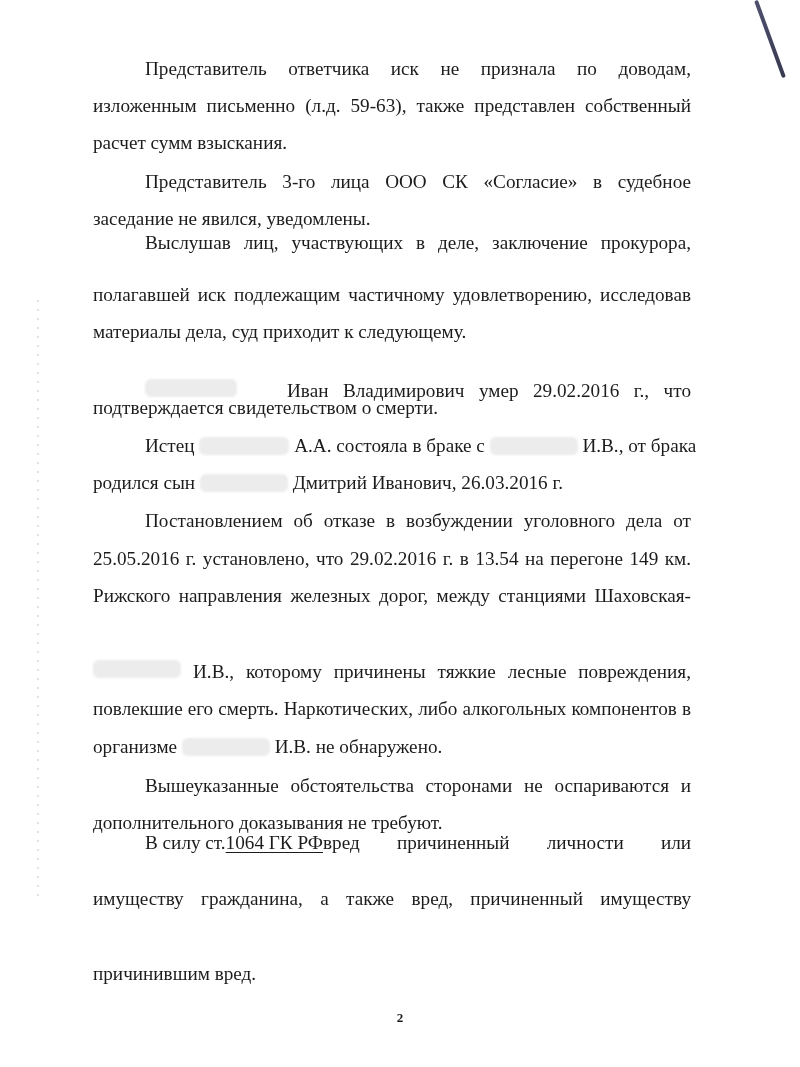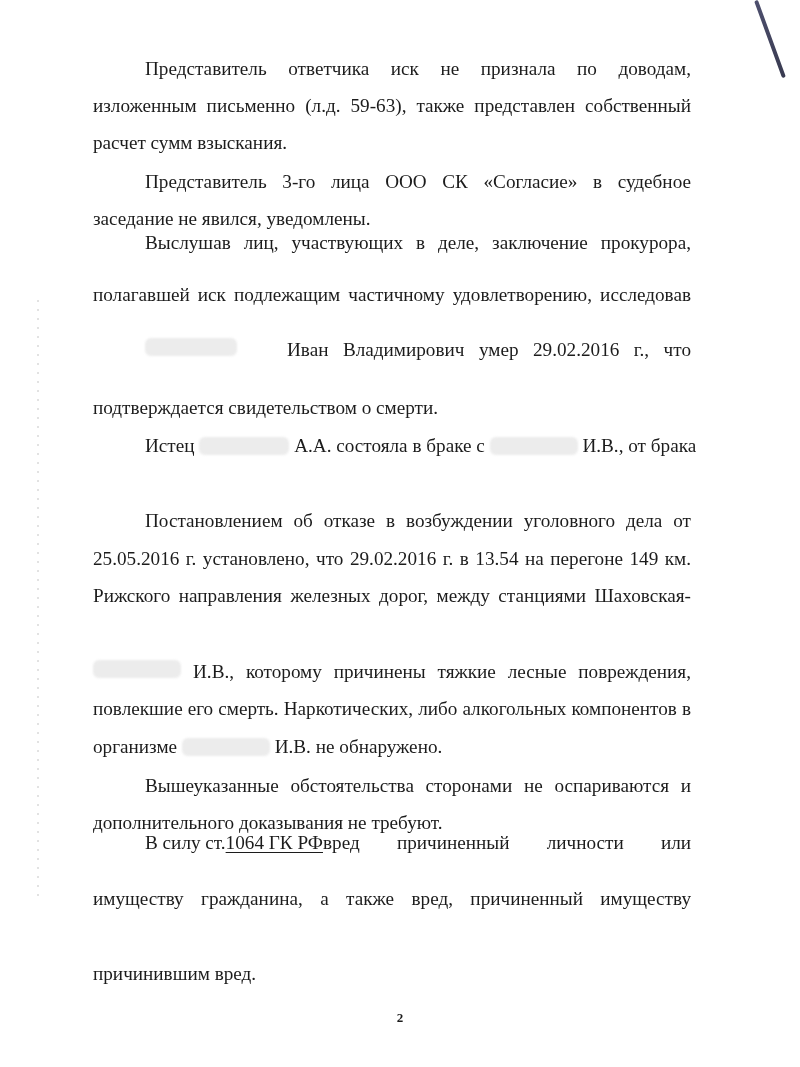--- a/index.html
+++ b/index.html
@@ -43,33 +43,39 @@
 
   <div class="line ind just" style="top:57px">Представитель ответчика иск не признала по доводам,</div>
   <div class="line just" style="top:94px">изложенным письменно (л.д. 59-63), также представлен собственный</div>
   <div class="line" style="top:131px">расчет сумм взыскания.</div>
 
   <div class="line ind just" style="top:170px">Представитель 3-го лица ООО СК «Согласие» в судебное</div>
   <div class="line" style="top:207px">заседание не явился, уведомлены.</div>
 
   <div class="line ind just" style="top:231px">Выслушав лиц, участвующих в деле,  заключение прокурора,</div>
   <div class="line just" style="top:283px">полагавшей иск подлежащим частичному удовлетворению, исследовав</div>
+  <div class="line" style="top:320px">материалы дела, суд приходит к следующему.</div>
 
-  <div class="line ind" style="top:338px; display:flex; justify-content:flex-start;">
+  <div class="line ind" style="top:379px; display:flex; justify-content:flex-start;">
     <span class="redact" style="width:92px"></span>
     <span style="flex:1; margin-left:50px; text-align:justify; text-align-last:justify;">Иван Владимирович умер 29.02.2016 г., что</span>
   </div>
   <div class="line" style="top:396px">подтверждается свидетельством о смерти.</div>
 
   <div class="line ind" style="top:434px">
     <span>Истец</span>
     <span class="redact" style="width:90px"></span>
     <span>А.А. состояла в браке с</span>
     <span class="redact" style="width:88px"></span>
     <span>И.В., от брака</span>
+  </div>
+  <div class="line" style="top:471px">
+    <span>родился сын</span>
+    <span class="redact" style="width:88px"></span>
+    <span>Дмитрий Иванович, 26.03.2016 г.</span>
   </div>
 
   <div class="line ind just" style="top:509px">Постановлением об отказе в возбуждении уголовного дела от</div>
   <div class="line just" style="top:547px">25.05.2016 г. установлено, что 29.02.2016 г. в 13.54 на перегоне 149 км.</div>
   <div class="line just" style="top:584px">Рижского направления железных дорог, между станциями Шаховская-</div>
   <div class="line" style="top:660px; display:flex;">
     <span class="redact" style="width:88px"></span>
     <span style="flex:1; margin-left:12px; text-align:justify; text-align-last:justify;">И.В., которому причинены тяжкие лесные повреждения,</span>
   </div>
   <div class="line just" style="top:697px">повлекшие его смерть. Наркотических, либо алкогольных компонентов в</div>

